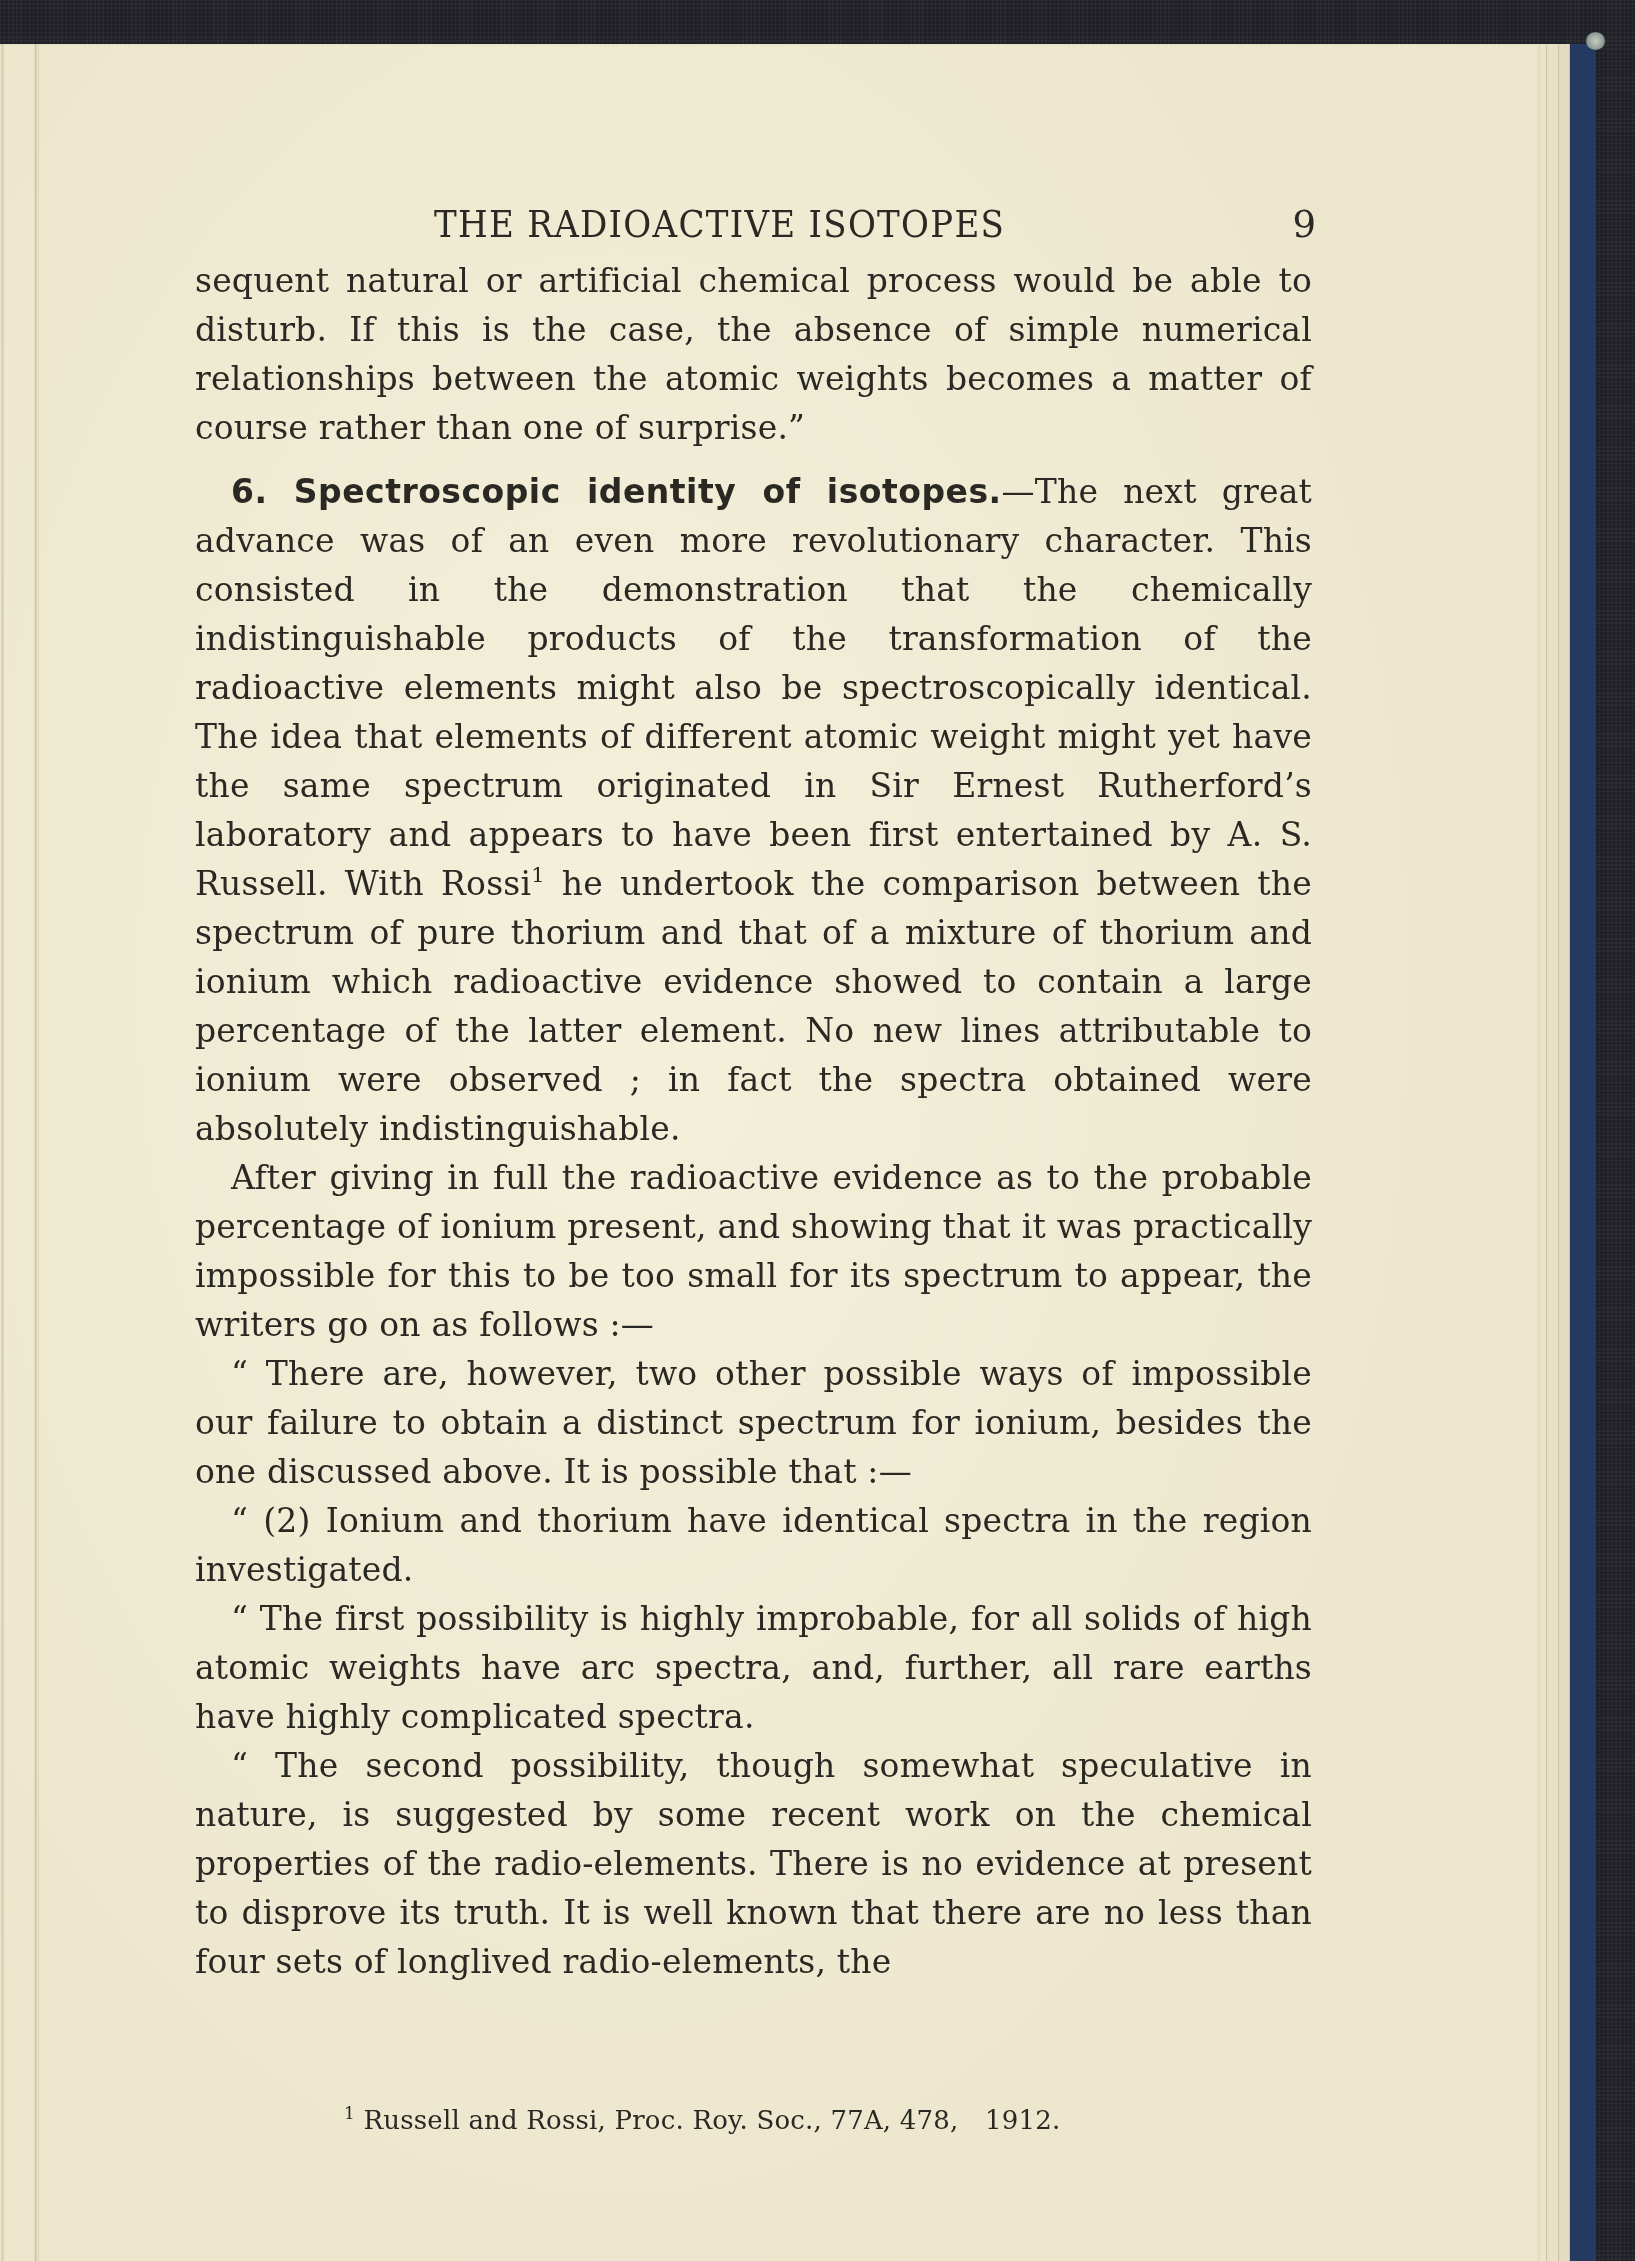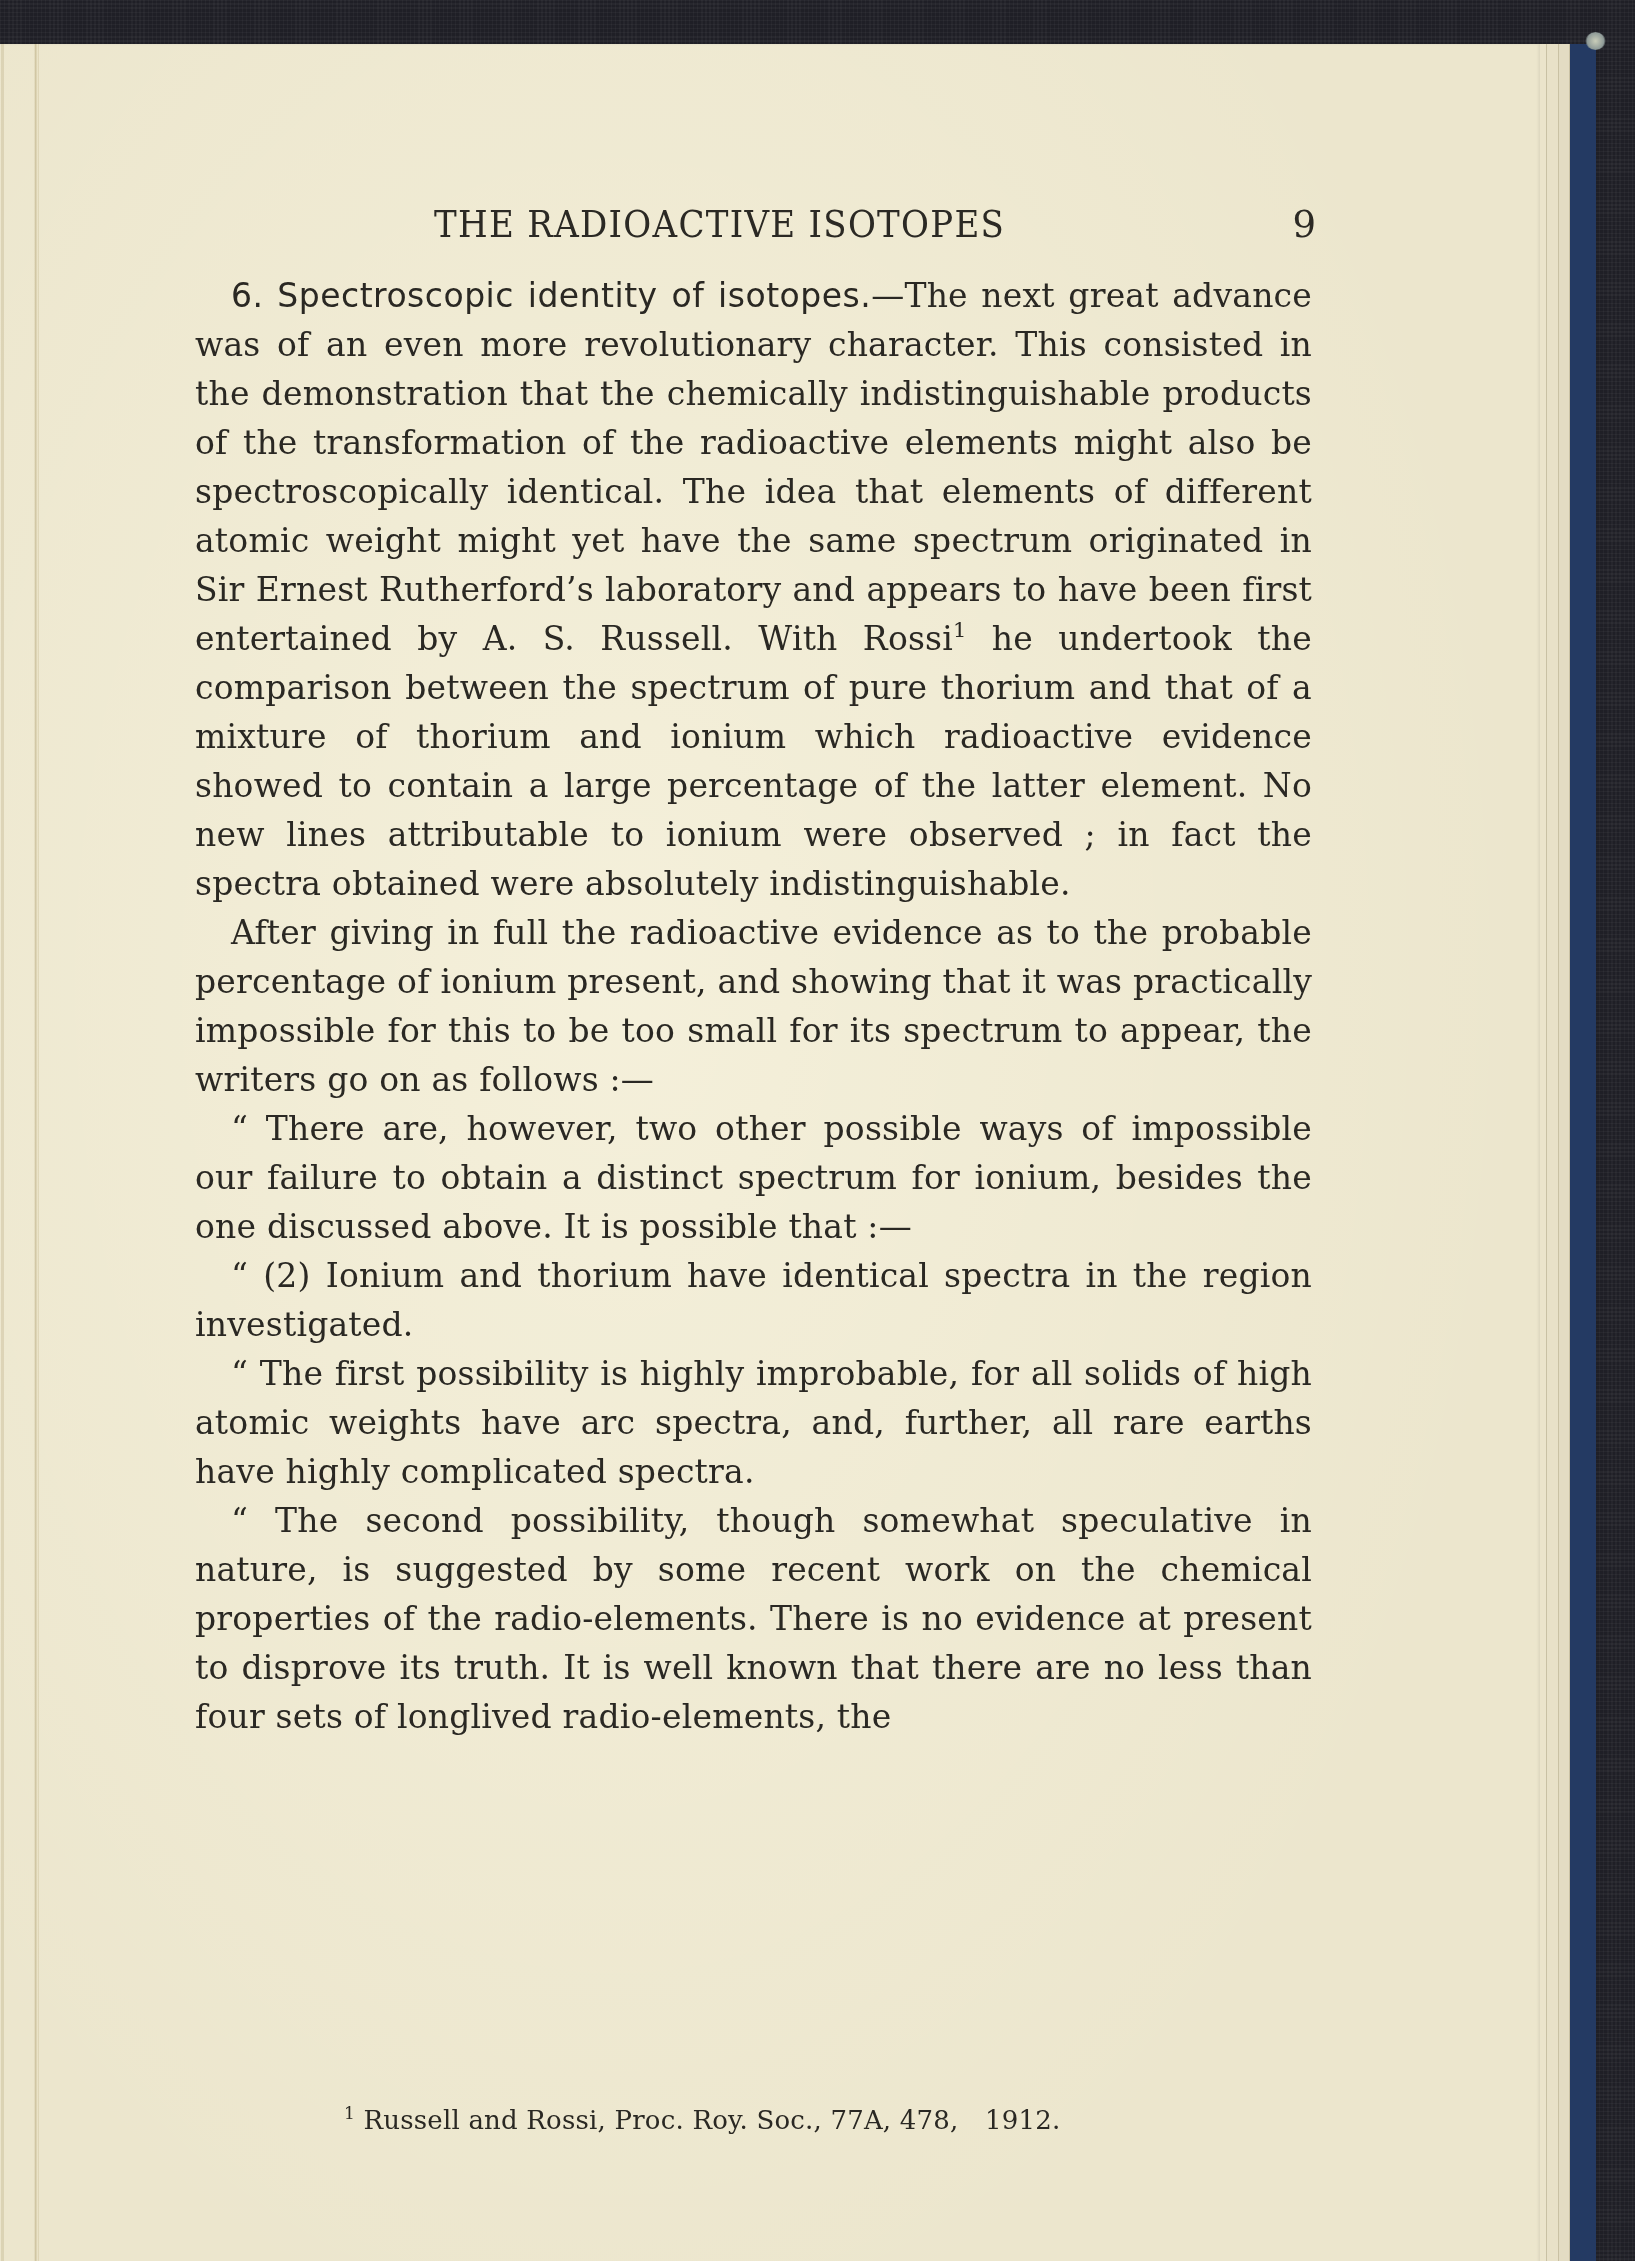--- a/index.html
+++ b/index.html
@@ -118,21 +118,21 @@
   .text-block p {
     margin: 0;
     text-indent: 36px;
   }
   .text-block p.no-indent { text-indent: 0; }
   .text-block p.section {
     margin-top: 14.5px;
   }
   .section-heading {
     font-family: "DejaVu Sans", sans-serif;
-    font-weight: normal;
+    font-weight: bold;
     letter-spacing: 0.5px;
   }
   sup.fn-ref {
     font-size: 21px;
     line-height: 0;
     vertical-align: 12.7px;
   }
 
   .footnote {
     position: absolute;
@@ -176,20 +176,21 @@
   <div class="gutter2"></div>
   <div class="gutter"></div>
 </div>
 
 <div class="running-head">
   <span class="running-title">THE RADIOACTIVE ISOTOPES</span>
   <span class="page-number">9</span>
 </div>
 
 <div class="text-block">
+  <p class="no-indent">sequent natural or artificial chemical process would be able to disturb.  If this is the case, the absence of simple numerical relationships between the atomic weights becomes a matter of course rather than one of surprise.”</p>
   <p class="section"><span class="section-heading">6. Spectroscopic identity of isotopes.</span><span>—The next great advance was of an even more revolutionary character.  This consisted in the demonstration that the chemically indistinguishable products of the transformation of the radioactive elements might also be spectroscopically identical.  The idea that elements of different atomic weight might yet have the same spectrum originated in Sir Ernest Rutherford’s laboratory and appears to have been first entertained by A. S. Russell. With Rossi</span><sup class="fn-ref">1</sup><span> he undertook the comparison between the spectrum of pure thorium and that of a mixture of thorium and ionium which radioactive evidence showed to contain a large percentage of the latter element.  No new lines attributable to ionium were observed ; in fact the spectra obtained were absolutely  indistinguishable.</span></p>
   <p>After giving in full the radioactive evidence as to the probable percentage of ionium present, and showing that it was practically impossible for this to be too small for its spectrum to appear, the writers go on as follows :—</p>
   <p>“ There are, however, two other possible ways of impossible our failure to obtain a distinct spectrum for ionium, besides the one discussed above.  It is possible that :—</p>
   <p>“ (2) Ionium and thorium have identical spectra in the region investigated.</p>
   <p>“ The first possibility is highly improbable, for all solids of high atomic weights have arc spectra, and, further, all rare earths have highly complicated spectra.</p>
   <p>“ The second possibility, though somewhat speculative in nature, is suggested by some recent work on the chemical properties of the radio-elements.  There is no evidence at present to disprove its truth.  It is well known that there are no less than four sets of longlived radio-elements, the</p>
 </div>
 
 <div class="footnote">
   <sup>1</sup>

